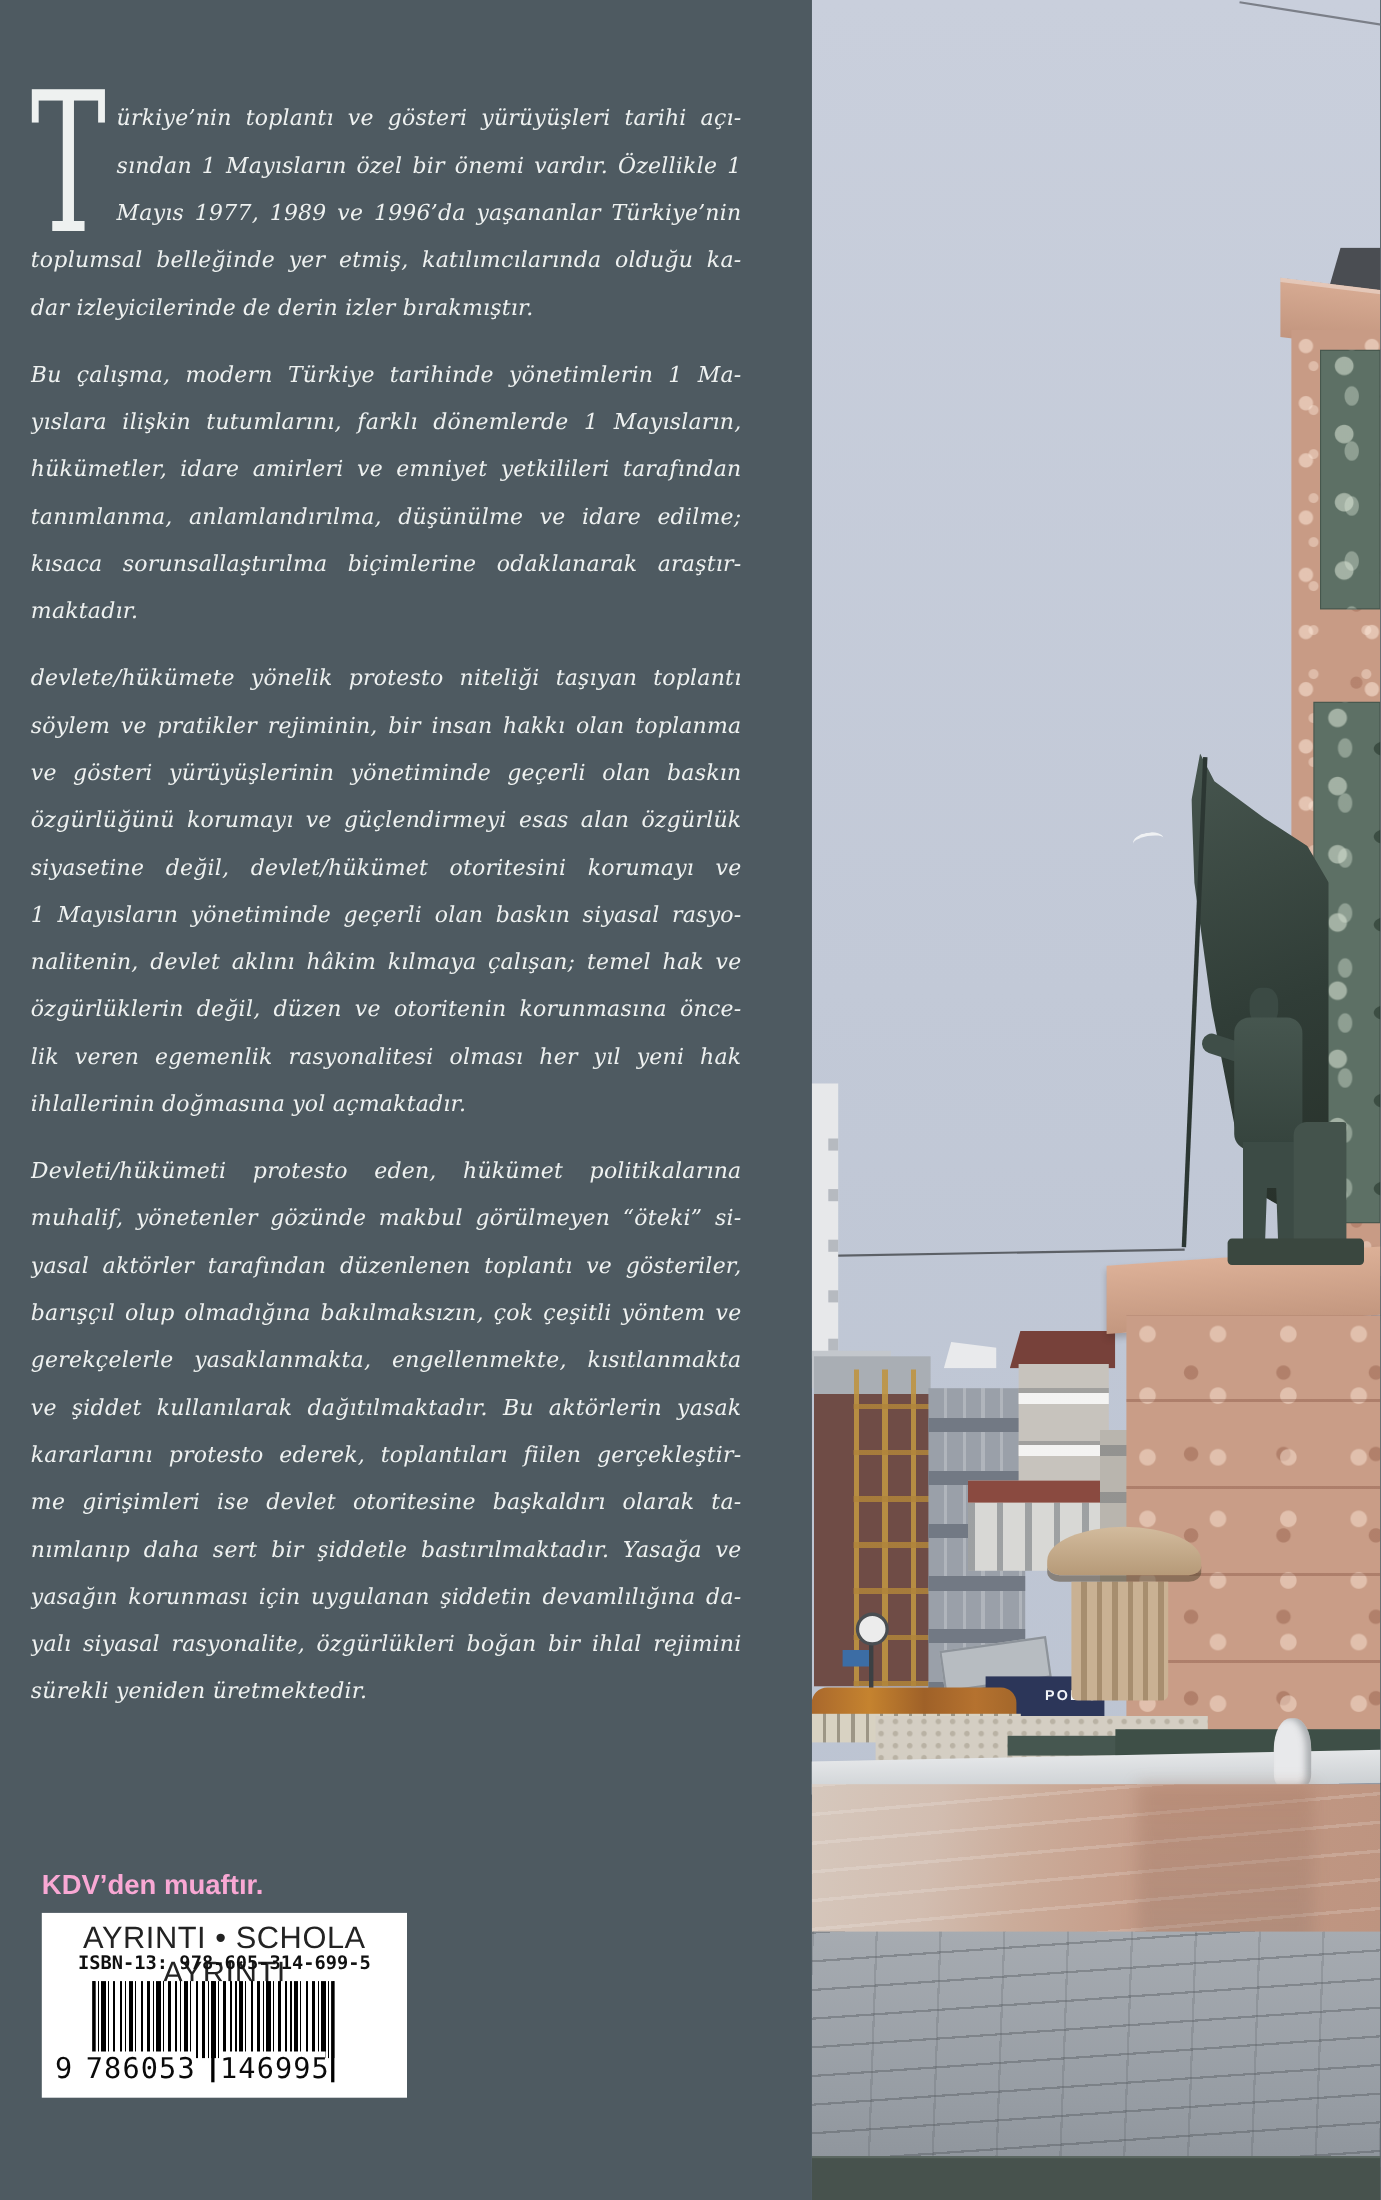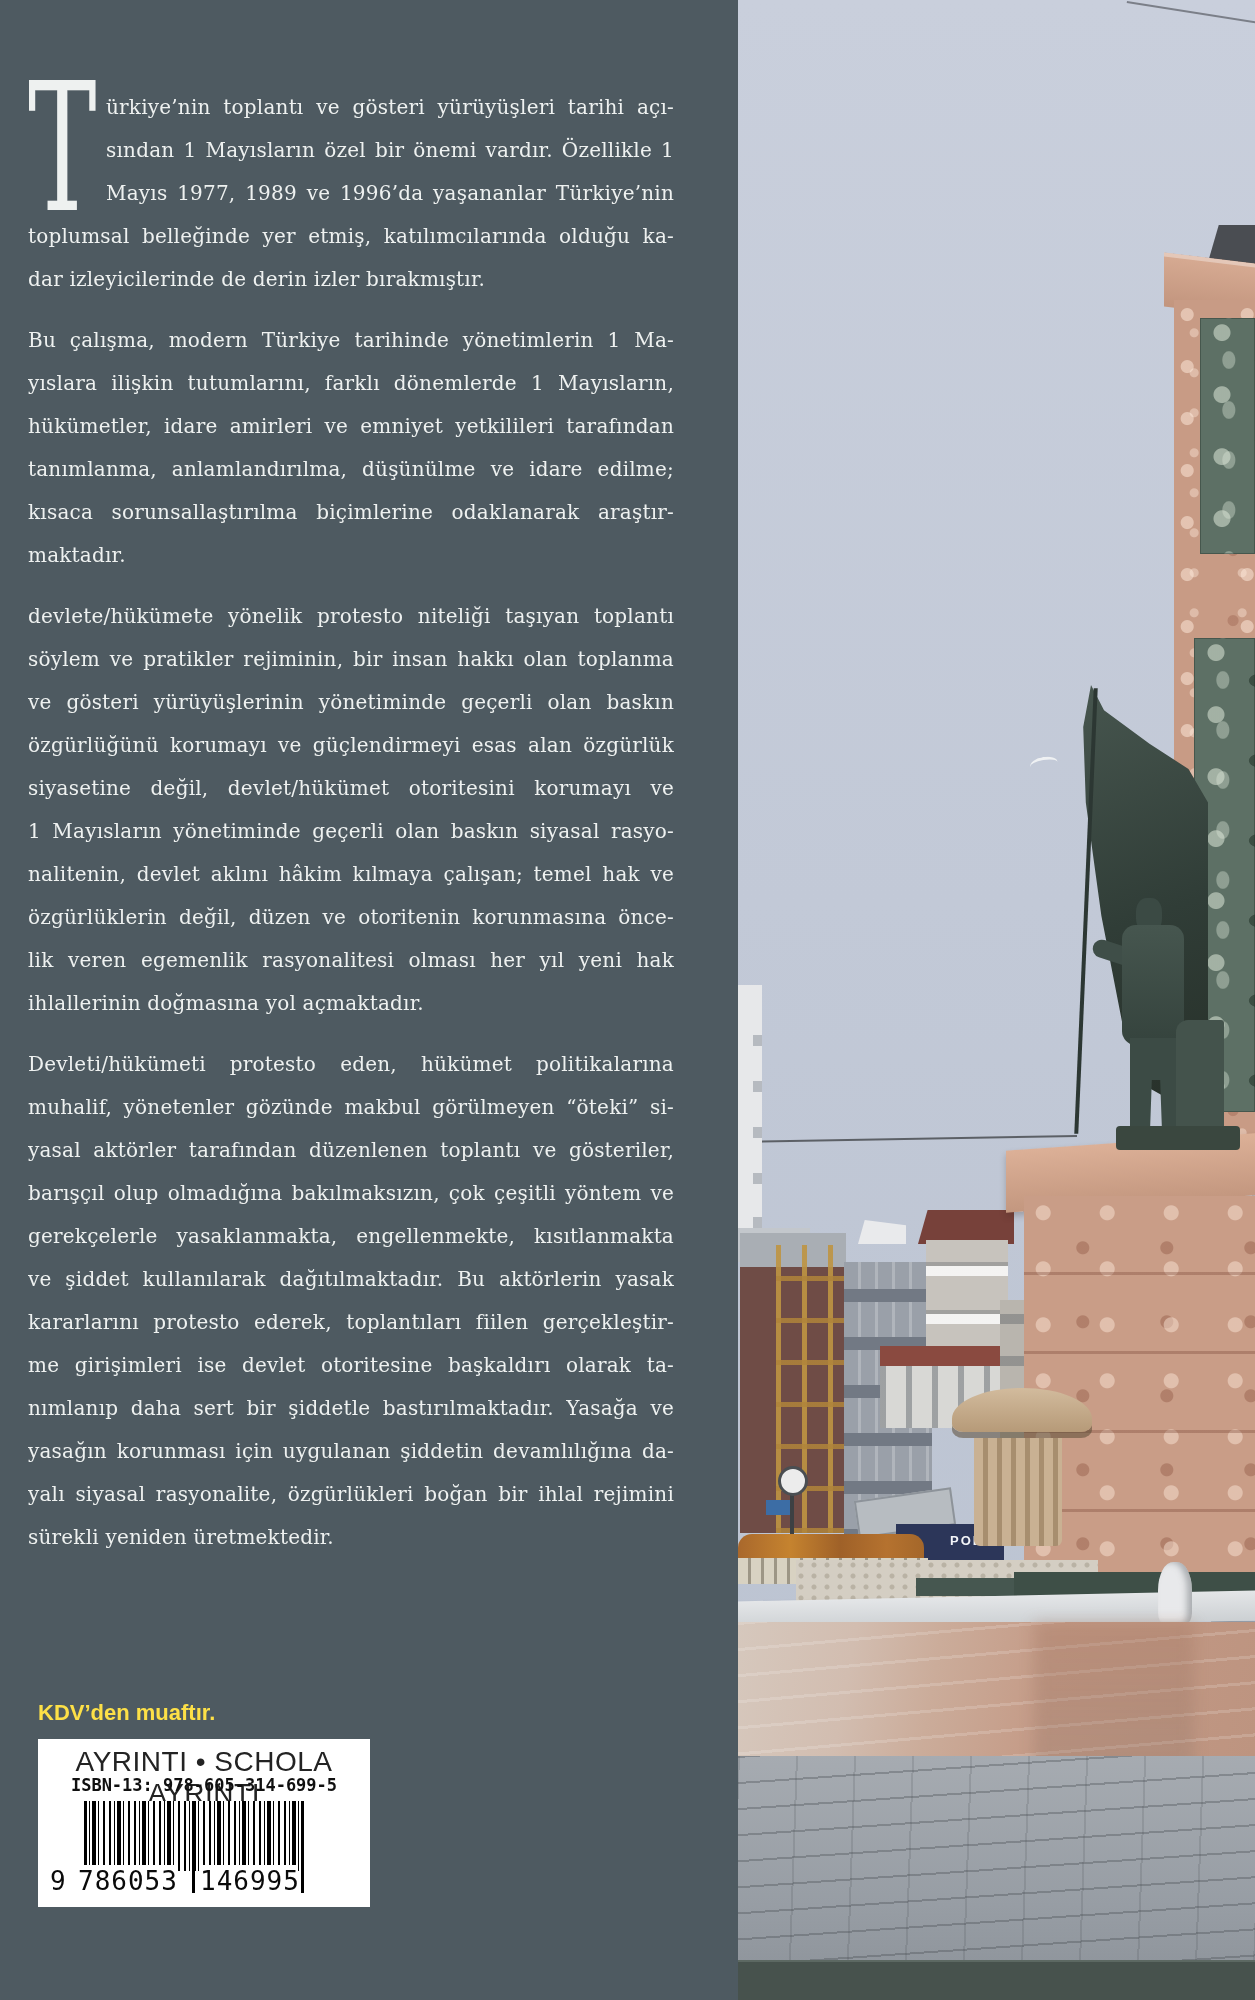--- a/index.html
+++ b/index.html
@@ -12,32 +12,33 @@
   .panel{position:absolute;left:0;top:0;width:738px;height:2000px;background:#4e5a61;}
   .text-block{
     position:absolute;left:28px;top:86px;width:646px;color:#eef1f0;
     font-size:20px;
   }
   .para{margin:0 0 18px 0;}
   .tline{
     height:43px;line-height:43px;overflow:hidden;
     text-align:justify;text-align-last:justify;
     letter-spacing:.2px;
+    font-style:italic;
   }
   .tline.lastline{text-align-last:left;}
   .tline.indent{padding-left:78px;}
   .dropcap{
     position:absolute;left:28px;top:84px;width:80px;height:132px;
     color:#eef1f0;font-size:177px;line-height:.74;
     transform:scaleX(.58);transform-origin:left top;
     font-family:"DejaVu Serif", serif;
   }
   .kdv{
-    position:absolute;left:38px;top:1700px;color:#fde047;
-    font-family:"Liberation Sans", sans-serif;font-weight:bold;font-size:22px;text-align:center;
+    position:absolute;left:38px;top:1700px;color:#f9a8d4;
+    font-family:"Liberation Sans", sans-serif;font-weight:bold;font-size:25px;text-align:center;
   }
   
   .pubbox{position:absolute;left:38px;top:1739px;width:332px;height:168px;background:#fff;}
   .pubname{
     position:absolute;left:0;top:7px;width:100%;text-align:center;
     font-family:"Liberation Sans", sans-serif;font-size:28px;color:#232323;letter-spacing:.5px;
   }
   .isbnline{
     position:absolute;left:0;top:36px;width:100%;text-align:center;
     font-family:"DejaVu Sans Mono", monospace;font-weight:bold;font-size:17px;color:#101010;

